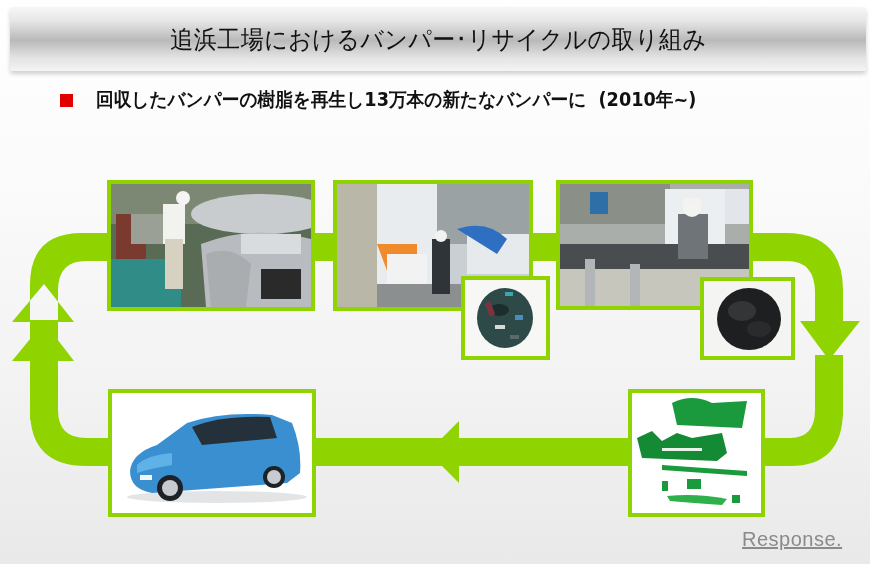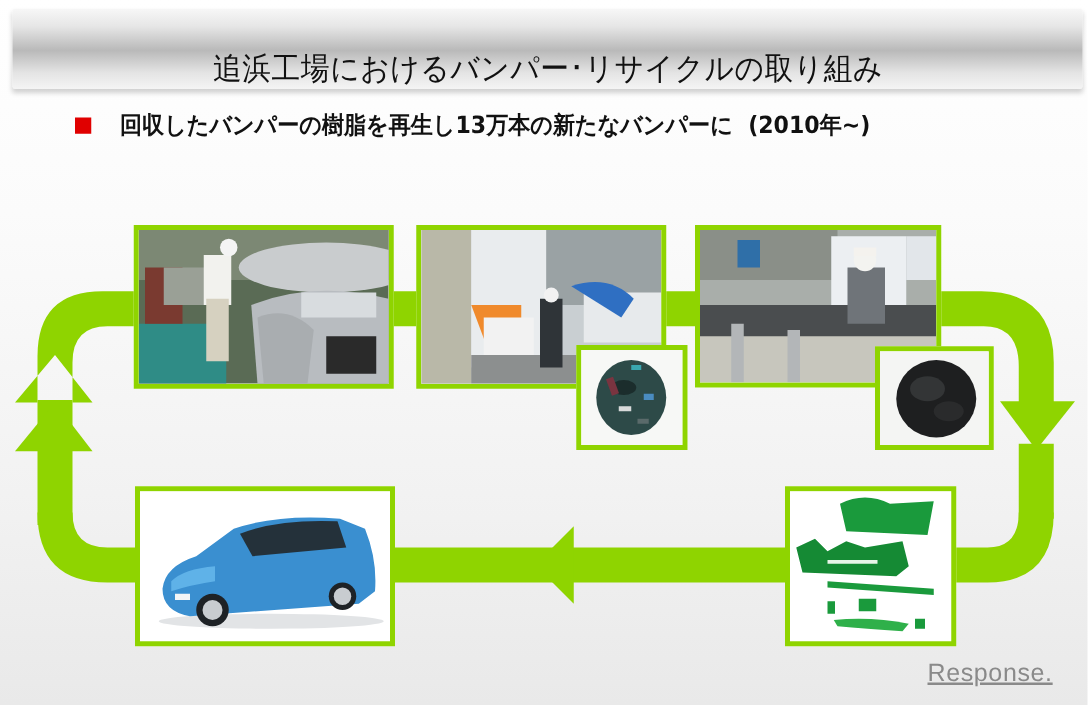--- a/index.html
+++ b/index.html
@@ -6,21 +6,21 @@
     body {
       width: 870px; height: 564px; position: relative; overflow: hidden;
       background: linear-gradient(180deg, #ffffff 0%, #fbfbfb 30%, #f2f2f2 70%, #e9e9e9 100%);
       font-family: "DejaVu Sans", "Liberation Sans", sans-serif;
     }
     .title-bar {
       position: absolute; left: 10px; top: 7px; width: 856px; height: 64px;
       background: linear-gradient(180deg, #f7f7f7 0%, #e6e6e6 22%, #b9b9b9 52%, #e4e4e4 80%, #f4f4f4 100%);
       border-radius: 2px;
       box-shadow: 0 3px 4px rgba(0,0,0,0.18);
-      display: flex; align-items: flex-end; justify-content: center;
+      display: flex; align-items: center; justify-content: center;
     }
     .title-text {
       font-size: 25px; color: #111; letter-spacing: 0.5px;
       transform: scaleX(0.92);
     }
     .bullet-row {
       position: absolute; left: 28px; top: 86px; height: 28px;
       display: flex; align-items: center; padding-left: 32px;
     }
     .bullet-square {

